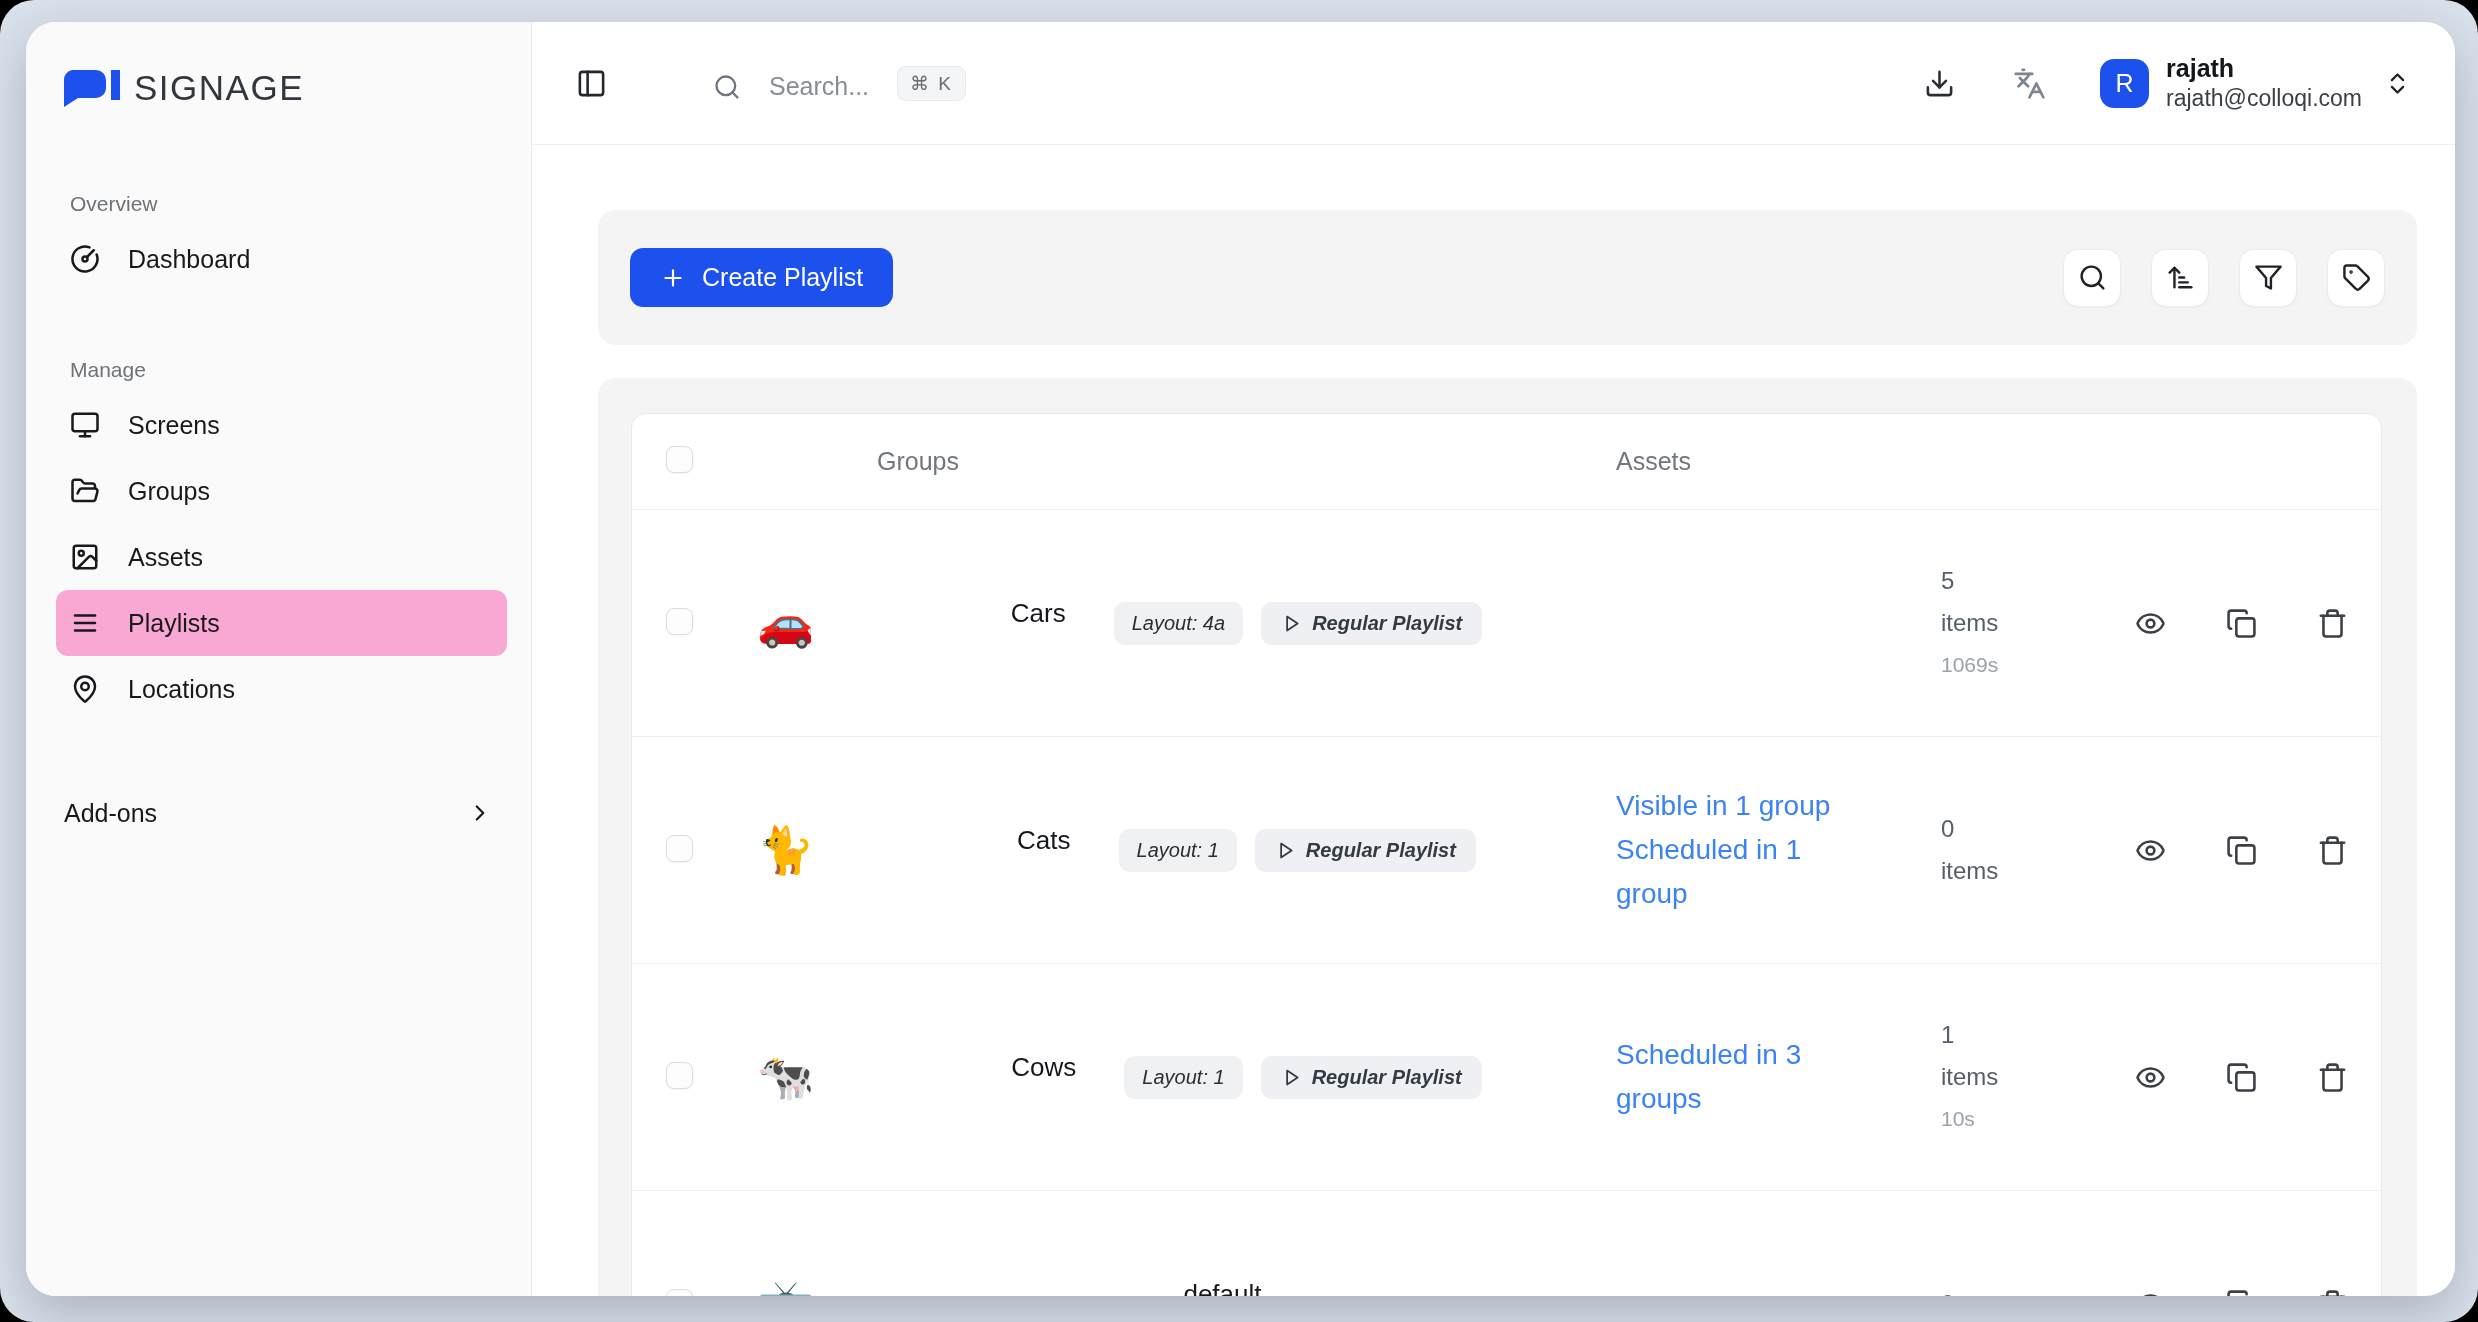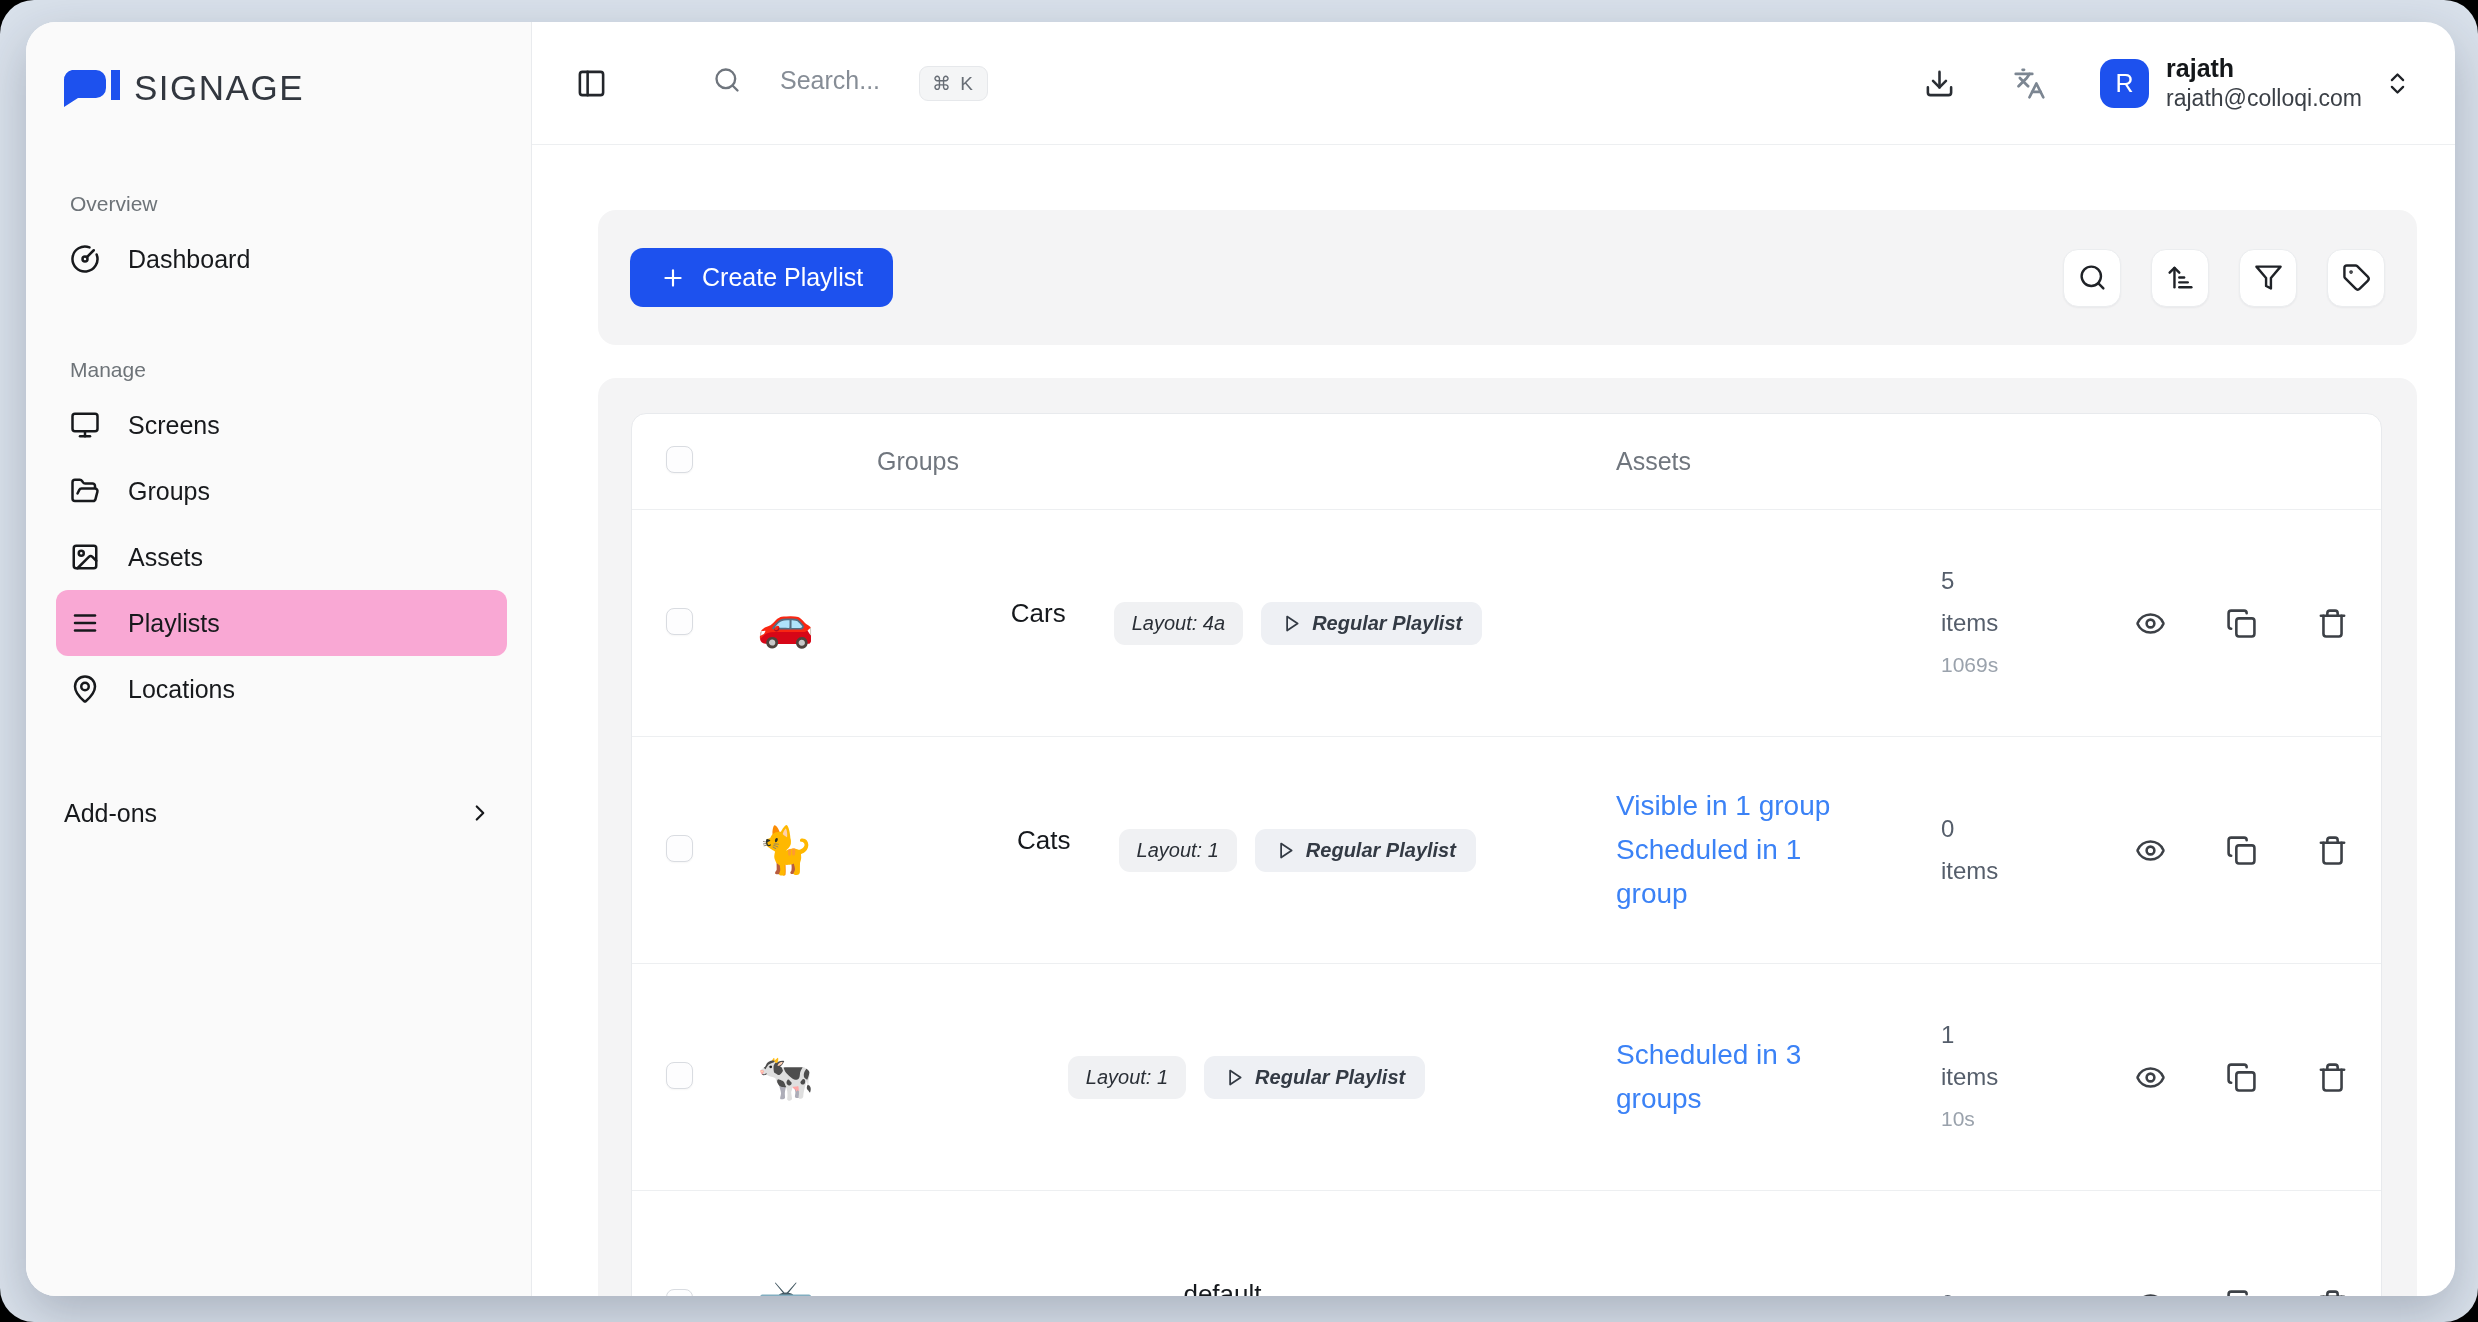--- a/index.html
+++ b/index.html
@@ -24,21 +24,21 @@
                border-radius:12px; font-size:25px; color:#17191c; cursor:pointer; }
   .side-item.active { background:#f9a8d4; }
   .side-item svg { flex:0 0 auto; }
   .addons-row { display:flex; align-items:center; justify-content:space-between;
                 margin-top:64px; padding:0 14px 0 8px; height:54px; font-size:25px; color:#17191c; cursor:pointer; }
 
   
   .main { flex:1; display:flex; flex-direction:column; min-width:0; }
   .topbar { height:123px; flex:0 0 123px; border-bottom:1px solid #edeff1;
             display:flex; align-items:center; padding:0 44px; }
-  .search-wrap { display:flex; align-items:flex-start; gap:39px; margin-left:106px; cursor:text; }
+  .search-wrap { display:flex; align-items:flex-end; gap:28px; margin-left:106px; cursor:text; }
   .search-placeholder { font-size:25px; color:#868d96; }
   .kbd { background:#f4f5f6; border:1px solid #e6e8eb; border-radius:9px; padding:5px 12px;
          font-size:19px; color:#676d75; letter-spacing:2px; }
   .top-right { margin-left:auto; display:flex; align-items:center; }
   .icon-gap-download { margin-right:58px; display:flex; }
   .icon-gap-translate { margin-right:54px; display:flex; }
   .avatar { width:49px; height:49px; border-radius:14px; background:#1d51ee; color:#fff;
             display:flex; align-items:center; justify-content:center; font-size:25px; cursor:pointer; }
   .user-block { margin-left:17px; line-height:1.25; }
   .user-name { font-size:25px; font-weight:700; color:#14171a; }
@@ -378,20 +378,21 @@
                         <path d="M8 6V4a2 2 0 0 1 2-2h4a2 2 0 0 1 2 2v2"></path>
         </svg>
       </button>
     </div>
   </div>
 
   <div class="grid-row trow">
     <div><span class="checkbox"></span></div>
     <div class="cell-emoji">🐄</div>
     <div class="cell-name">
+      <div class="row-title">Cows</div>
       <div class="row-badges">
         <span class="badge badge-layout">Layout: 1</span>
         <span class="badge badge-type">
           <svg width="21" height="21" viewBox="0 0 24 24" fill="none" stroke="#333a44" stroke-width="2" stroke-linecap="round" stroke-linejoin="round">
             <polygon points="7 4 19 12 7 20 7 4"></polygon>
           </svg>
           <span>Regular Playlist</span>
         </span>
       </div>
     </div>

